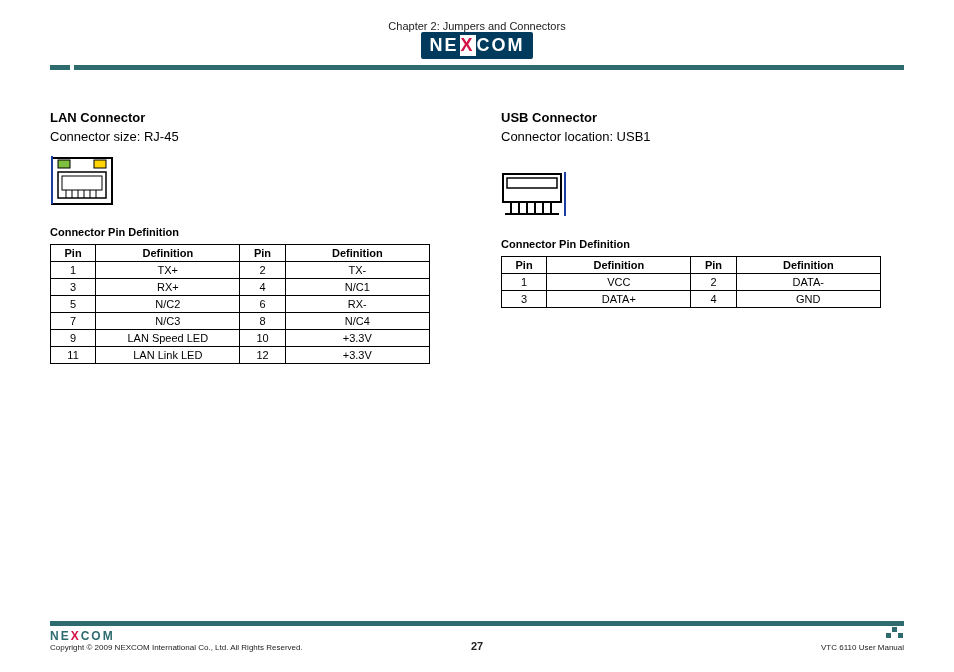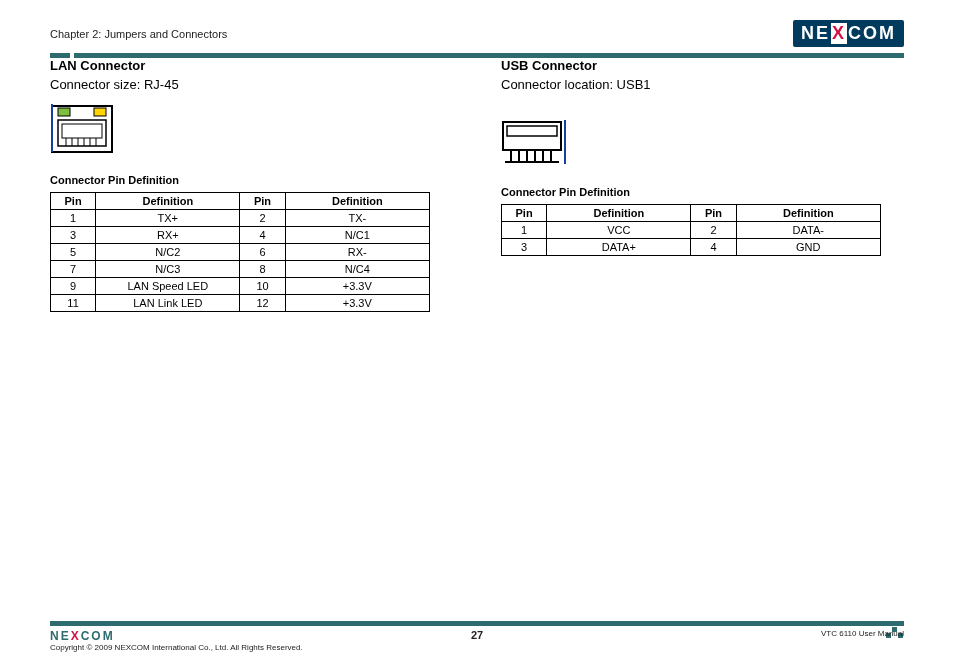--- a/index.html
+++ b/index.html
@@ -10,20 +10,21 @@
     font-family: "Segoe UI", Arial, sans-serif;
     color: #000;
     position: relative;
     padding: 20px 50px 0 50px;
   }
   .header-row {
     display: flex;
     justify-content: space-between;
     align-items: center;
     padding-bottom: 2px;
+    flex-direction: column;
   }
   .chapter-title { font-size: 11px; color: #222; }
   .logo {
     display: inline-flex;
     align-items: center;
     background: #003a5d;
     color: #fff;
     font-weight: bold;
     font-size: 18px;
     letter-spacing: 2px;
@@ -41,20 +42,21 @@
     display: flex;
     margin-top: 4px;
   }
   .header-rule .seg1 { width: 20px; height: 5px; background: #2e6b6f; }
   .header-rule .gap { width: 4px; height: 5px; background: #fff; }
   .header-rule .seg2 { flex: 1; height: 5px; background: #2e6b6f; }
 
   .content {
     display: flex;
     gap: 48px;
+    margin-top: 40px;
   }
   .col { flex: 1; }
   h3.sect { font-size: 13px; font-weight: bold; margin-bottom: 4px; }
   .meta { font-size: 13px; font-weight: 300; margin-bottom: 2px; }
   .diagram-box { margin: 10px 0 16px 0; }
   .tbl-title { font-size: 11px; font-weight: bold; margin-bottom: 6px; }
   table.pin {
     border-collapse: collapse;
     width: 380px;
     font-size: 11px;
@@ -75,21 +77,21 @@
   }
   .footer-rule {
     height: 5px;
     display: flex;
     margin-bottom: 3px;
   }
   .footer-rule .main { flex: 1; background: #2e6b6f; }
   .footer-line2 {
     display: flex;
     justify-content: space-between;
-    align-items: flex-start;
+    align-items: flex-end;
     font-size: 8px;
     color: #222;
   }
   .footer-logo {
     font-family: Arial, sans-serif;
     font-weight: bold;
     font-size: 12px;
     letter-spacing: 2px;
     color: #2e6b6f;
   }

